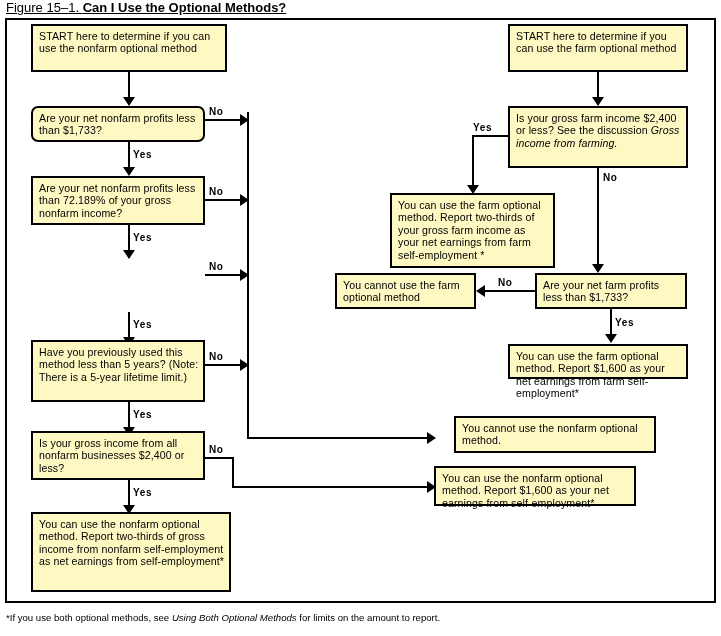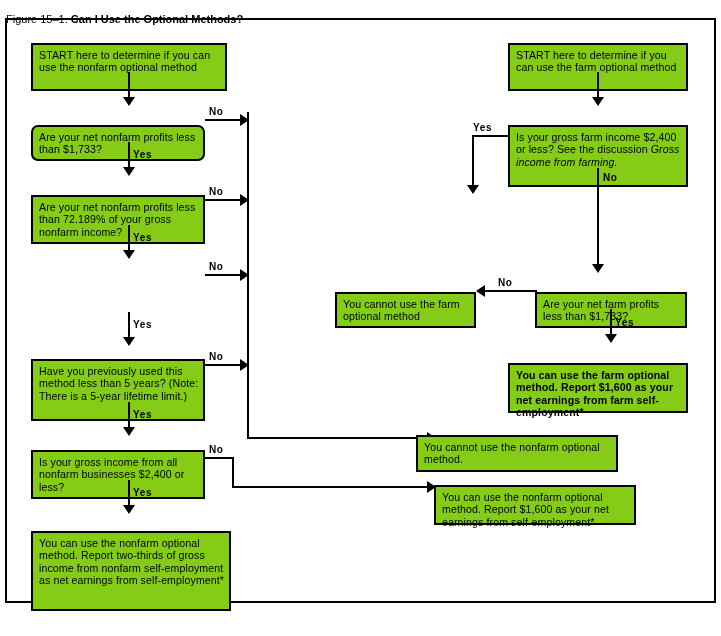--- a/index.html
+++ b/index.html
@@ -5,40 +5,39 @@
   html,body{margin:0;padding:0;background:#fff;}
   body{
     width:721px;height:636px;position:relative;overflow:hidden;
     font-family:"Liberation Sans","DejaVu Sans",sans-serif;
     color:#000;
   }
   #stage{position:absolute;left:0;top:0;width:721px;height:636px;}
 
   
   .fig-title{
-    position:absolute;left:6px;top:11px;width:700px;height:16px;
-    font-size:11px;line-height:16px;white-space:nowrap;
+    position:absolute;left:6px;top:0px;width:700px;height:16px;
+    font-size:13px;line-height:16px;white-space:nowrap;text-decoration:underline;
   }
   .fig-title .num{font-weight:normal;}
   .fig-title .q{font-weight:bold;}
 
   
   .frame{
     position:absolute;left:5px;top:18px;width:711px;height:585px;
     border:2px solid #000;box-sizing:border-box;
   }
 
   
   .box{
     position:absolute;box-sizing:border-box;
-    border:2px solid #000;background:#84cc16;
+    border:2px solid #000;background:#fef9c3;
     font-size:10.6px;line-height:12.4px;
     padding:4px 4px 3px 6px;
     letter-spacing:0.1px;
-    margin-top:19px;
   }
   .box i{font-style:italic;}
 
   
   .ln{position:absolute;background:#000;}
   .lnv{width:2px;}
   .lnh{height:2px;}
 
   
   .arr{position:absolute;width:0;height:0;}
@@ -126,21 +125,21 @@
   <div class="ln lnv" style="left:247px;top:112px;height:327px;"></div>
   <div class="ln lnh" style="left:247px;top:437px;width:187px;"></div>
   <div class="arr arr-r" style="left:427px;top:432px;"></div>
 
   <div class="ln lnh" style="left:205px;top:457px;width:29px;"></div>
   <div class="ln lnv" style="left:232px;top:457px;height:31px;"></div>
   <div class="ln lnh" style="left:232px;top:486px;width:202px;"></div>
   <div class="arr arr-r" style="left:427px;top:481px;"></div>
   <div class="elbl" style="left:209px;top:444px;">No</div>
 
-  <div class="box" style="left:416px;top:416px;width:202px;height:37px;">You cannot use the nonfarm optional method.</div>
+  <div class="box" style="left:454px;top:416px;width:202px;height:37px;">You cannot use the nonfarm optional method.</div>
 
   <div class="box" style="left:434px;top:466px;width:202px;height:40px;">You can use the nonfarm optional method. Report $1,600 as your net earnings from self-employment*</div>
 
   <div class="box" style="left:508px;top:24px;width:180px;height:48px;">START here to determine if you can use the farm optional method</div>
 
   <div class="ln lnv" style="left:597px;top:72px;height:27px;"></div>
   <div class="arr arr-d" style="left:592px;top:97px;"></div>
 
   <div class="box" style="left:508px;top:106px;width:180px;height:62px;">
     <span>Is your gross farm income $2,400 or less? See the discussion </span><i>Gross income from farming.</i>
@@ -148,29 +147,33 @@
 
   <div class="ln lnh" style="left:472px;top:135px;width:38px;"></div>
   <div class="ln lnv" style="left:472px;top:135px;height:52px;"></div>
   <div class="arr arr-d" style="left:467px;top:185px;"></div>
   <div class="elbl" style="left:473px;top:122px;">Yes</div>
 
   <div class="ln lnv" style="left:597px;top:168px;height:98px;"></div>
   <div class="arr arr-d" style="left:592px;top:264px;"></div>
   <div class="elbl" style="left:603px;top:172px;">No</div>
 
+  <div class="box" style="left:390px;top:193px;width:165px;height:75px;">You can use the farm optional method. Report two-thirds of your gross farm income as your net earnings from farm self-employment *</div>
 
   <div class="box" style="left:535px;top:273px;width:152px;height:36px;">Are your net farm profits less than $1,733?</div>
 
   <div class="ln lnh" style="left:483px;top:290px;width:54px;"></div>
   <div class="arr arr-l" style="left:476px;top:285px;"></div>
   <div class="elbl" style="left:498px;top:277px;">No</div>
 
   <div class="box" style="left:335px;top:273px;width:141px;height:36px;">You cannot use the farm optional method</div>
 
   <div class="ln lnv" style="left:610px;top:309px;height:28px;"></div>
   <div class="arr arr-d" style="left:605px;top:334px;"></div>
   <div class="elbl" style="left:615px;top:317px;">Yes</div>
 
-  <div class="box" style="left:508px;top:344px;width:180px;height:50px;font-weight:bold;">You can use the farm optional method. Report $1,600 as your net earnings from farm self-employment*</div>
+  <div class="box" style="left:508px;top:344px;width:180px;height:35px;">You can use the farm optional method. Report $1,600 as your net earnings from farm self-employment*</div>
 
+  <div class="footnote">
+    <span>*If you use both optional methods, see </span><i>Using Both Optional Methods</i><span> for limits on the amount to report.</span>
+  </div>
 
 </div>
 
 </body></html>

